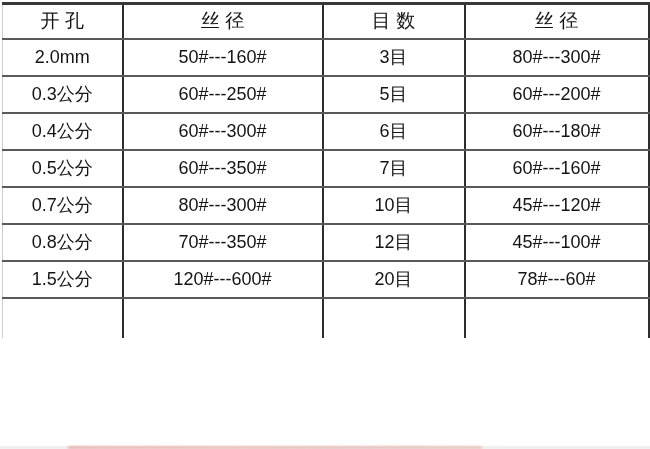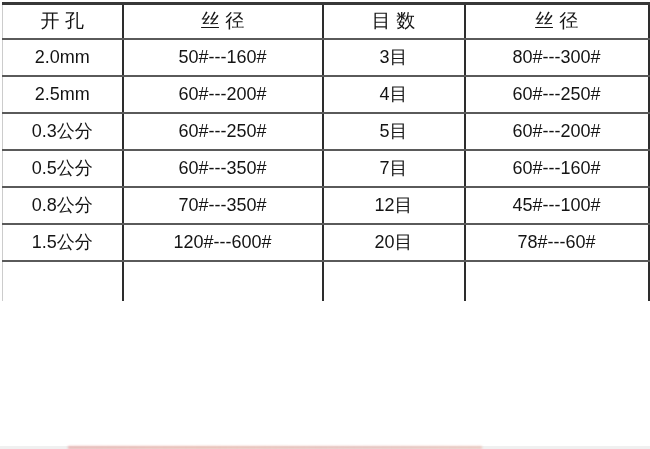--- a/index.html
+++ b/index.html
@@ -103,36 +103,42 @@
       </tr>
     </thead>
     <tbody>
       <tr>
         <td class="first">2.0mm</td>
         <td>50#---160#</td>
         <td>3目</td>
         <td>80#---300#</td>
       </tr>
       <tr>
-        <td class="first">2.5mm</td>
-        <td>60#---200#</td>
-        <td>4目</td>
-        <td>60#---250#</td>
-      </tr>
-      <tr>
         <td class="first">0.3公分</td>
         <td>60#---250#</td>
         <td>5目</td>
         <td>60#---200#</td>
       </tr>
       <tr>
+        <td class="first">0.4公分</td>
+        <td>60#---300#</td>
+        <td>6目</td>
+        <td>60#---180#</td>
+      </tr>
+      <tr>
         <td class="first">0.5公分</td>
         <td>60#---350#</td>
         <td>7目</td>
         <td>60#---160#</td>
+      </tr>
+      <tr>
+        <td class="first">0.7公分</td>
+        <td>80#---300#</td>
+        <td>10目</td>
+        <td>45#---120#</td>
       </tr>
       <tr>
         <td class="first">0.8公分</td>
         <td>70#---350#</td>
         <td>12目</td>
         <td>45#---100#</td>
       </tr>
       <tr>
         <td class="first">1.5公分</td>
         <td>120#---600#</td>

